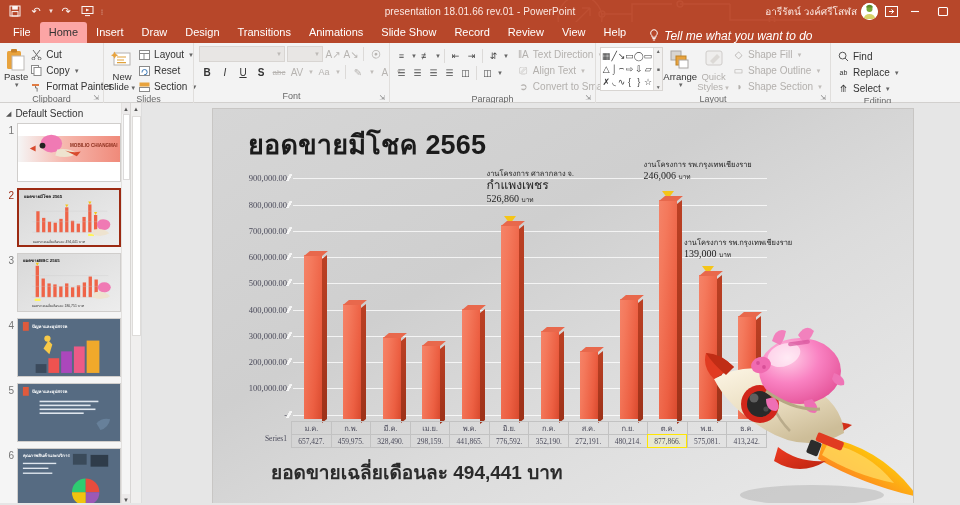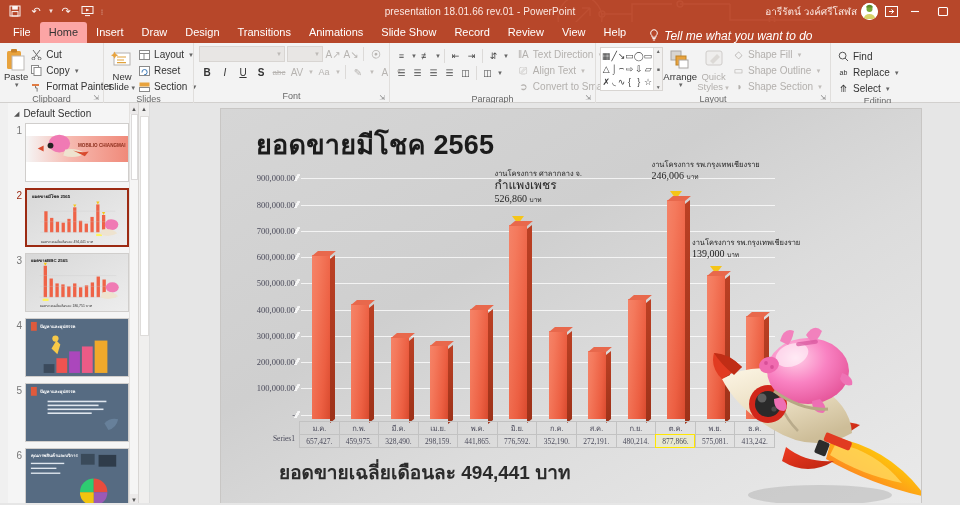--- a/index.html
+++ b/index.html
@@ -112,21 +112,21 @@
     display:flex; margin-top:1px;
   }
   .shape-grid{
     flex:1; display:grid; grid-template-columns:repeat(6,1fr); grid-template-rows:repeat(3,1fr);
     font-size:9px; color:#3b3b3b; place-items:center; padding:1px;
   }
   .shape-scroll{ width:9px; background:#f1f0ef; border-left:1px solid #e2e0de;
     display:flex;flex-direction:column;justify-content:space-between;align-items:center;font-size:5px;color:#666;}
 
   
-  .main{ display:flex; height:calc(505px - 103px);margin-left:8px; }
+  .main{ display:flex; height:calc(505px - 103px); }
 
   .slidepanel{ width:131px; background:#f5f5f5; border-right:1px solid #d8d6d4; position:relative; overflow:hidden;}
   .section-hdr{ display:flex; align-items:center; gap:4px; padding:5px 0 4px 6px; font-size:10px; color:#333;}
   .sec-tri{ font-size:7px; color:#555; transform:rotate(0deg); }
   .thumbrow{ display:flex; align-items:flex-start; gap:3px; padding:0 4px 6px 2px; }
   .thumbnum{ width:12px; text-align:right; font-size:10px; color:#777; padding-top:2px;}
   .thumb{
     width:104px;height:59px;background:#fff;border:1px solid #d0cecc;position:relative;overflow:hidden;
   }
   .thumb.sel{ border:2px solid #9c2a12; }

